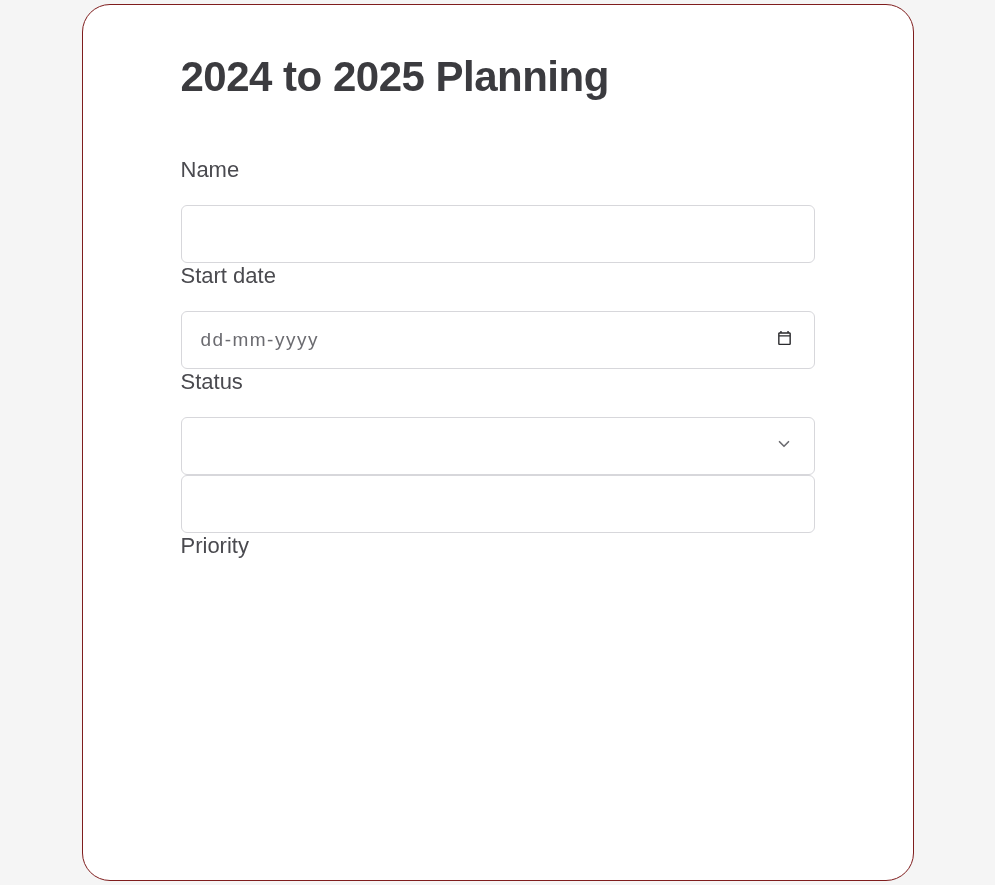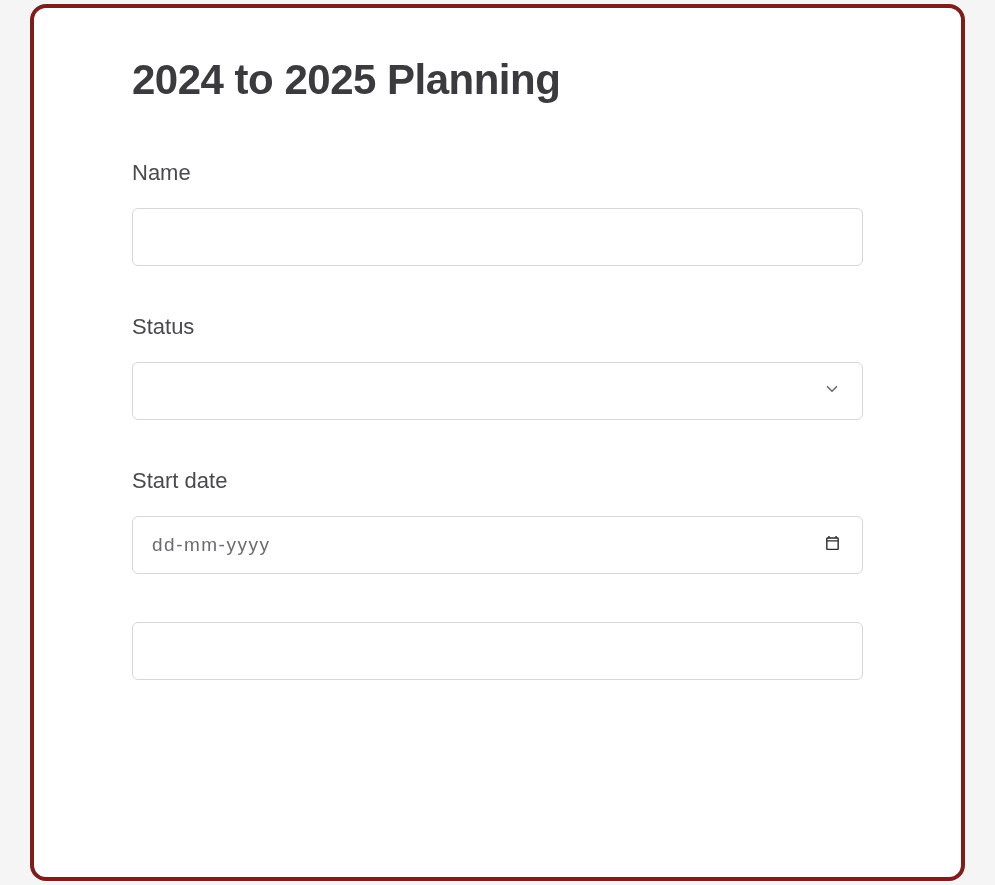--- a/index.html
+++ b/index.html
@@ -9,36 +9,35 @@
     }
     body {
       font-family: 'Segoe UI', Arial, sans-serif;
       background: #f5f5f5;
       display: flex;
       justify-content: center;
       padding: 4px;
     }
     .card {
       background: #ffffff;
-      border: 4px solid #7f1d1d;
-      border-radius: 16px;
-      width: 935px;
+      border: 1px solid #7f1d1d;
+      border-radius: 28px;
+      width: 832px;
       height: 877px;
       padding: 48px 98px;
       overflow: hidden;
     }
     .page-title {
       font-size: 42px;
       font-weight: 700;
       color: #3b3b3f;
       letter-spacing: -0.5px;
       margin-bottom: 56px;
     }
     .field-group {
-      margin-bottom: 48px;
     }
     .field-label {
       display: block;
       font-size: 22px;
       font-weight: 400;
       color: #4a4a4f;
       margin-bottom: 22px;
     }
     .text-input,
     .select-input,
@@ -97,43 +96,46 @@
 
 <div class="card">
   <h1 class="page-title">2024 to 2025 Planning</h1>
 
   <div class="field-group">
     <label class="field-label">Name</label>
     <input type="text" class="text-input" value="" style="">
   </div>
 
   <div class="field-group">
+    <label class="field-label">Start date</label>
+    <div class="date-wrap">
+      <div class="text-input" style="display:flex;align-items:center;"></div>
+      <span class="date-placeholder">dd-mm-yyyy</span>
+      <span class="calendar-icon">
+        <svg width="17" height="17" viewBox="0 0 24 24" fill="currentColor">
+          <path d="M19 4h-1V2h-2v2H8V2H6v2H5c-1.1 0-2 .9-2 2v14c0 1.1.9 2 2 2h14c1.1 0 2-.9 2-2V6c0-1.1-.9-2-2-2zm0 16H5V10h14v10zm0-12H5V6h14v2z"></path>
+        </svg>
+      </span>
+    </div>
+  </div>
+
+  <div class="field-group">
     <label class="field-label">Status</label>
     <div class="select-wrap">
       <select class="select-input">
         <option></option>
       </select>
       <span class="chevron">
         <svg width="18" height="18" viewBox="0 0 24 24" fill="none" stroke="currentColor" stroke-width="2.2" stroke-linecap="round" stroke-linejoin="round">
           <polyline points="6 9 12 15 18 9"></polyline>
         </svg>
       </span>
     </div>
   </div>
 
   <div class="field-group">
-    <label class="field-label">Start date</label>
-    <div class="date-wrap">
-      <div class="text-input" style="display:flex;align-items:center;"></div>
-      <span class="date-placeholder">dd-mm-yyyy</span>
-      <span class="calendar-icon">
-        <svg width="17" height="17" viewBox="0 0 24 24" fill="currentColor">
-          <path d="M19 4h-1V2h-2v2H8V2H6v2H5c-1.1 0-2 .9-2 2v14c0 1.1.9 2 2 2h14c1.1 0 2-.9 2-2V6c0-1.1-.9-2-2-2zm0 16H5V10h14v10zm0-12H5V6h14v2z"></path>
-        </svg>
-      </span>
-    </div>
+    <input type="text" class="text-input" value="" style="">
   </div>
 
   <div class="field-group">
-    <input type="text" class="text-input" value="" style="">
+    <label class="field-label">Priority</label>
   </div>
-
 </div>
 
 </body></html>

